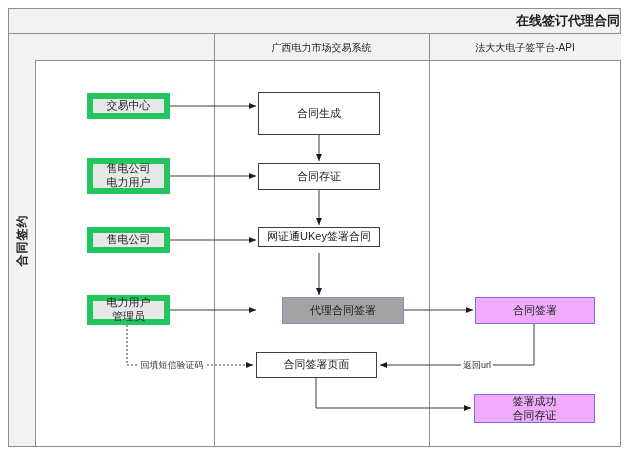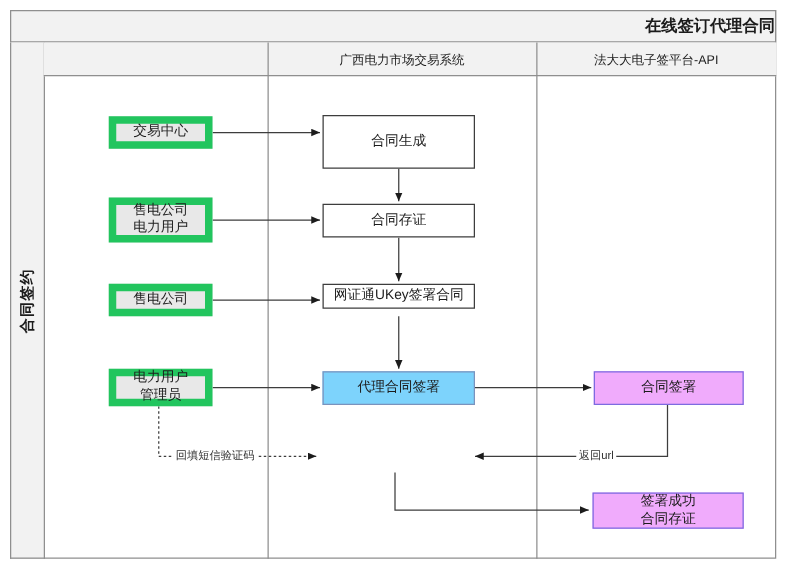--- a/index.html
+++ b/index.html
@@ -15,21 +15,21 @@
   .lane-side{left:8px;top:34px;width:28px;height:413px;background:#f2f2f2;border:1px solid #8f8f8f;border-top:none;
     display:flex;align-items:center;justify-content:center;}
   .lane-side span{transform:rotate(-90deg);white-space:nowrap;font-size:12px;font-weight:bold;letter-spacing:1px;}
   .header-row{left:35px;top:34px;width:586px;height:27px;background:#f2f2f2;border-bottom:1px solid #8f8f8f;}
   .vline{width:1px;background:#8f8f8f;top:34px;height:413px;}
   .hcell{top:34px;height:27px;display:flex;align-items:center;justify-content:center;font-size:10px;color:#222;}
   
   .node{display:flex;align-items:center;justify-content:center;text-align:center;
     font-size:11px;line-height:1.25;white-space:pre-line;background:#fff;border:1px solid #3d3d3d;}
   .actor{background:#e8e8e8;border:6px solid #22c55e;}
-  .hl{background:#7dd3fc;border:1px solid #7b93bd;}
+  .hl{background:#a3a3a3;border:1px solid #7b93bd;margin-left:24px;}
   .api{background:#f0abfc;border:1px solid #7d6be0;}
   
   .elabel{background:#fff;font-size:9px;color:#333;padding:0 2px;white-space:nowrap;
     transform:translate(-50%,-50%);line-height:11px;}
   svg.edges{position:absolute;left:0;top:0;pointer-events:none;}
   svg.edges path{fill:none;stroke:#3d3d3d;stroke-width:1;}
   svg.edges path.dot{stroke-dasharray:2,2;}
 </style>
 </head>
 <body>
@@ -74,20 +74,21 @@
   <div class="abs node actor" style="left:87px;top:158px;width:83px;height:36px;">售电公司
 电力用户</div>
   <div class="abs node actor" style="left:87px;top:227px;width:83px;height:26px;">售电公司</div>
   <div class="abs node actor" style="left:87px;top:295px;width:83px;height:30px;">电力用户
 管理员</div>
 
   <div class="abs node" style="left:258px;top:92px;width:122px;height:43px;">合同生成</div>
   <div class="abs node" style="left:258px;top:163px;width:122px;height:27px;">合同存证</div>
   <div class="abs node" style="left:258px;top:227px;width:122px;height:20px;">网证通UKey签署合同</div>
   <div class="abs node hl" style="left:258px;top:297px;width:122px;height:27px;">代理合同签署</div>
+  <div class="abs node" style="left:256px;top:352px;width:121px;height:26px;">合同签署页面</div>
 
   <div class="abs node api" style="left:475px;top:297px;width:120px;height:27px;">合同签署</div>
   <div class="abs node api" style="left:474px;top:394px;width:121px;height:29px;">签署成功
 合同存证</div>
 
   <div class="abs elabel" style="left:477px;top:365px;">返回url</div>
   <div class="abs elabel" style="left:172px;top:365px;">回填短信验证码</div>
 
 </div>
 

